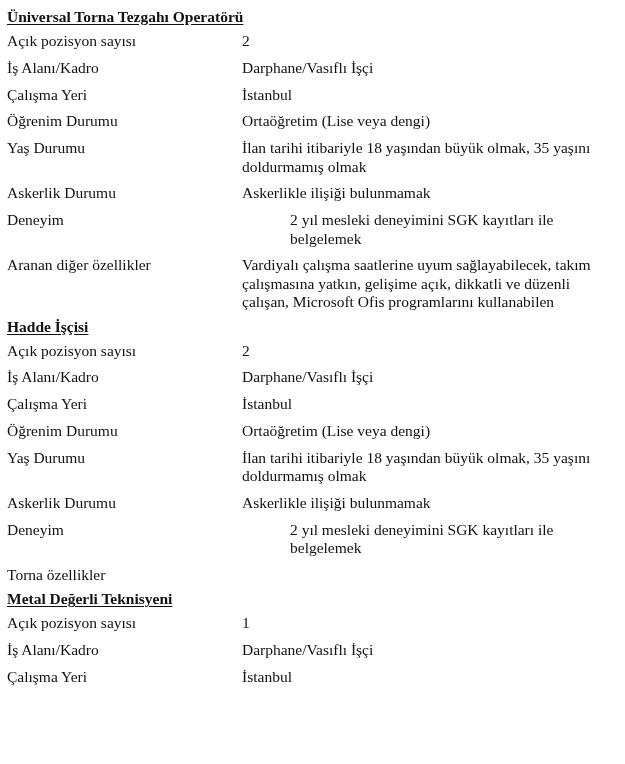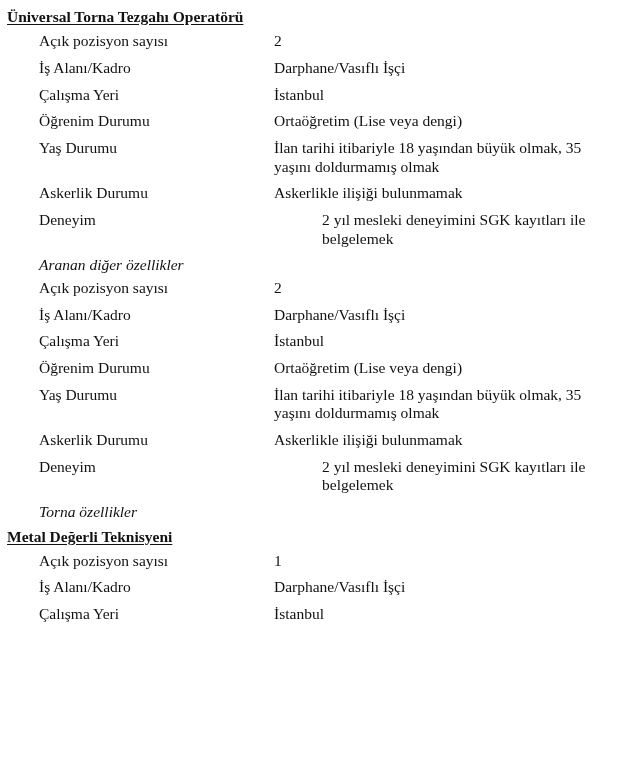--- a/index.html
+++ b/index.html
@@ -7,25 +7,25 @@
     width: 625px; height: 764px; overflow: hidden; position: relative;
     font-family: "Liberation Serif", "DejaVu Serif", serif;
     font-size: 15.5px; color: #111111;
   }
   .doc { position: absolute; left: 7px; top: 6px; width: 606px; }
   .section-title {
     font-weight: bold; text-decoration: underline; text-underline-offset: 2px;
     height: 22px; line-height: 22px; margin-bottom: 4px;
   }
   .row { display: flex; align-items: flex-start; margin-bottom: 8.4px; }
-  .row .label { width: 235px; flex: 0 0 235px; line-height: 18.4px; margin-left: 32px; }
+  .row .label { width: 235px; flex: 0 0 235px; line-height: 18.4px; }
   .row .value { flex: 1 1 auto; line-height: 18.4px; }
   .row .value.justify { text-align: justify; }
   .row .value.narrow { max-width: 290px; margin-left: 48px; }
-  .row.last { margin-bottom: 4px; font-style: italic; }
+  .row.last { margin-bottom: 4px; }
 </style>
 </head>
 <body>
 
 <div class="doc">
 
   <div class="section">
     <div class="section-title">Üniversal Torna Tezgahı Operatörü</div>
     <div class="row">
       <div class="label">Açık pozisyon sayısı</div>
@@ -50,24 +50,26 @@
     <div class="row">
       <div class="label">Askerlik Durumu</div>
       <div class="value">Askerlikle ilişiği bulunmamak</div>
     </div>
     <div class="row">
       <div class="label">Deneyim</div>
       <div class="value narrow">2 yıl mesleki deneyimini SGK kayıtları ile belgelemek</div>
     </div>
     <div class="row last">
       <div class="label">Aranan diğer özellikler</div>
+      <div class="value">Vardiyalı çalışma saatlerine uyum sağlayabilecek, takım çalışmasına yatkın, gelişime açık, dikkatli ve düzenli çalışan, Microsoft Ofis programlarını kullanabilen</div>
     </div>
   </div>
 
   <div class="section">
+    <div class="section-title">Hadde İşçisi</div>
     <div class="row">
       <div class="label">Açık pozisyon sayısı</div>
       <div class="value">2</div>
     </div>
     <div class="row">
       <div class="label">İş Alanı/Kadro</div>
       <div class="value">Darphane/Vasıflı İşçi</div>
     </div>
     <div class="row">
       <div class="label">Çalışma Yeri</div>

